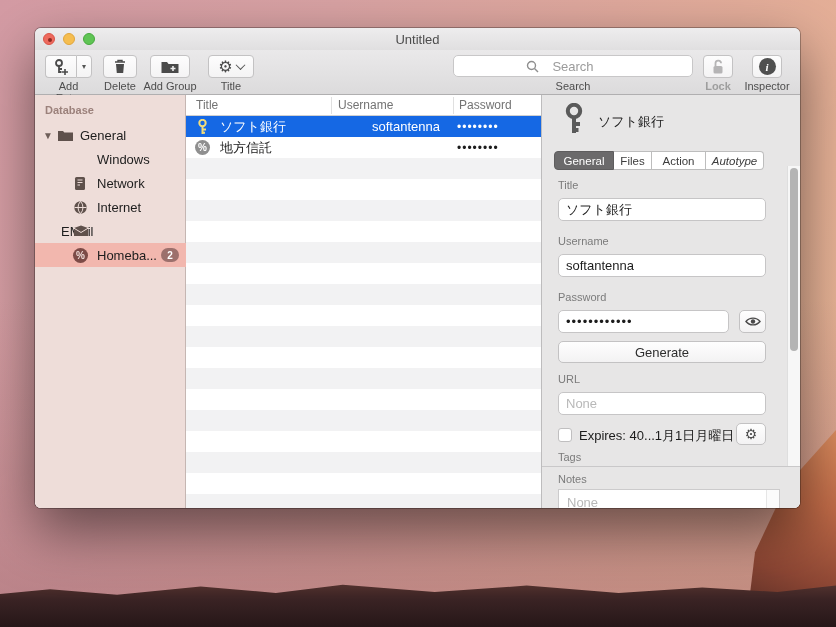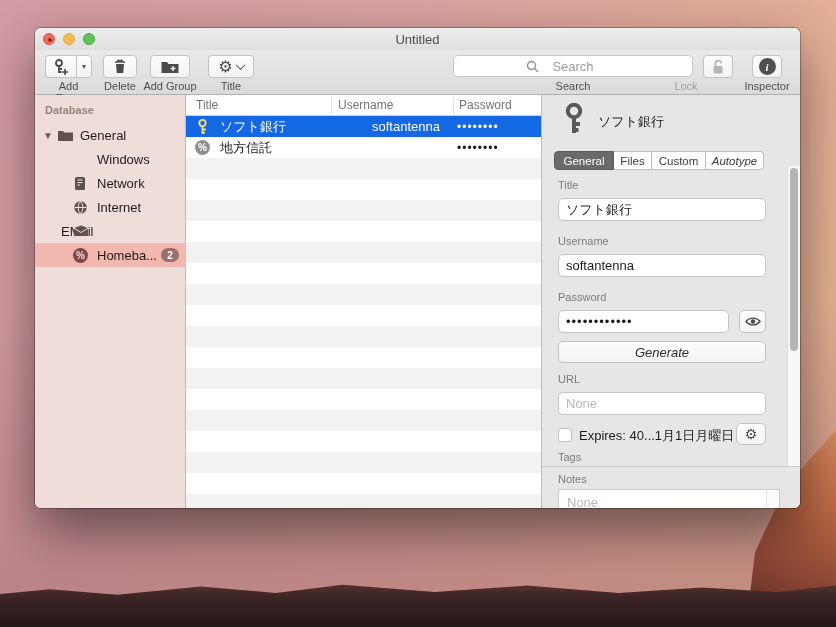--- a/index.html
+++ b/index.html
@@ -103,21 +103,21 @@
     font-size:11.5px; color:#3c3c3c; display:flex; align-items:center; justify-content:center; }
   .tab:first-child { border-left:1px solid #bdbdbd; border-radius:4px 0 0 4px; }
   .tab:last-child { border-radius:0 4px 4px 0;font-style:italic; }
   .tab.sel { background:#6b6a6b; border-color:#5e5d5e; color:#fff; }
   .fld-label { position:absolute; left:16px; font-size:11px; color:#7b7b7b; }
   .fld { position:absolute; left:16px; width:208px; height:23px; background:#fff;
     border:1px solid #c6c5c6; border-radius:5px; font-size:13px; color:#1c1c1c;
     padding:0 7px; outline:none; font-family:inherit; }
   .fld::placeholder { color:#b8b8b8; }
   .btn { position:absolute; background:linear-gradient(#fefefe,#f3f2f3); border:1px solid #c3c2c3;
-    border-radius:5px; font-size:13px; color:#2d2d2d; display:flex; align-items:center; justify-content:center;font-style:italic; }
+    border-radius:5px; font-size:13px; color:#2d2d2d; display:flex; align-items:center; justify-content:center; }
   .checkbox { position:absolute; left:16px; width:14px; height:14px; background:#fff;
     border:1px solid #c0bfc0; border-radius:3px; }
   .expires-label { position:absolute; left:37px; font-size:13px; color:#1c1c1c; white-space:nowrap; }
   .divider { position:absolute; left:0; width:259px; height:1px; background:#c9c8c9; }
   .notes-area { position:absolute; left:16px; top:394px; width:222px; height:73px; background:#fff;
     border:1px solid #cccbcc; }
   .notes-ph { position:absolute; left:8px; top:5px; font-size:13px; color:#b8b8b8; }
   .notes-gutter { position:absolute; right:0; top:0; width:13px; height:100%;
     background:#fbfbfb; border-left:1px solid #e6e6e6; }
   .vtrack { position:absolute; left:245px; top:71px; width:13px; height:300px;
@@ -184,21 +184,21 @@
         <input type="text" placeholder="Search" style="">
       </div>
       <div class="tb-label" style="left:418px;width:240px;">Search</div>
 
       <div class="tb-btn" style="left:668px;width:30px;">
         <svg width="14" height="16" viewBox="0 0 14 16">
           <rect x="2.5" y="7" width="9" height="7.5" rx="1.5" fill="#b5b4b5"></rect>
           <path d="M4.5 7 L4.5 4.5 A2.8 2.8 0 0 1 10.1 4.2" fill="none" stroke="#b5b4b5" stroke-width="1.8"></path>
         </svg>
       </div>
-      <div class="tb-label disabled-label" style="left:624px;width:54px;">Lock</div>
+      <div class="tb-label disabled-label" style="left:656px;width:54px;font-weight:bold;">Lock</div>
 
       <div class="tb-btn" style="left:717px;width:30px;">
         <div class="info-circle">i</div>
       </div>
       <div class="tb-label" style="left:703px;width:58px;">Inspector</div>
     </div>
 
     <div class="content">
 
       <div class="sidebar">
@@ -319,21 +319,21 @@
       <div class="inspector">
         <svg style="position:absolute;left:20px;top:8px;" width="24" height="32" viewBox="0 0 24 32">
           <circle cx="12" cy="8" r="6.2" fill="none" stroke="#5a5a5a" stroke-width="4"></circle>
           <path d="M12 14 L12 30 M12 21 L18 21 M12 27 L16.5 27" stroke="#5a5a5a" stroke-width="4" fill="none"></path>
         </svg>
         <div class="insp-title">ソフト銀行</div>
 
         <div class="tabs">
           <div class="tab sel" style="width:60px;">General</div>
           <div class="tab" style="width:38px;">Files</div>
-          <div class="tab" style="width:54px;">Custom</div>
+          <div class="tab" style="width:54px;">Action</div>
           <div class="tab" style="width:58px;">Autotype</div>
         </div>
 
         <div class="fld-label" style="top:84px;">Title</div>
         <input class="fld" style="top: 103px;" value="ソフト銀行">
 
         <div class="fld-label" style="top:140px;">Username</div>
         <input class="fld" style="top: 159px;" value="softantenna">
 
         <div class="fld-label" style="top:196px;">Password</div>

